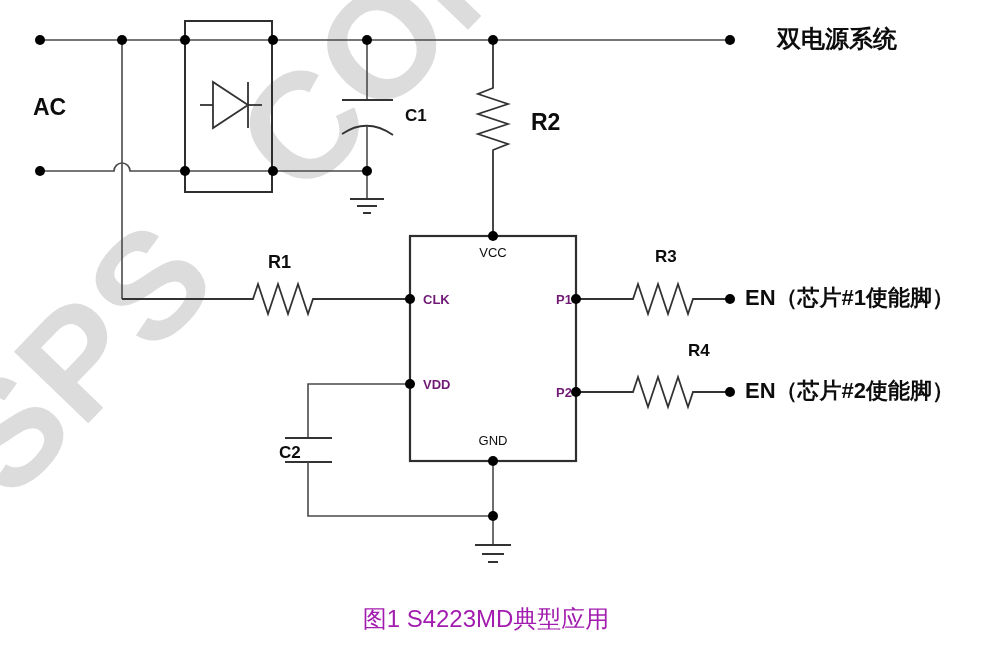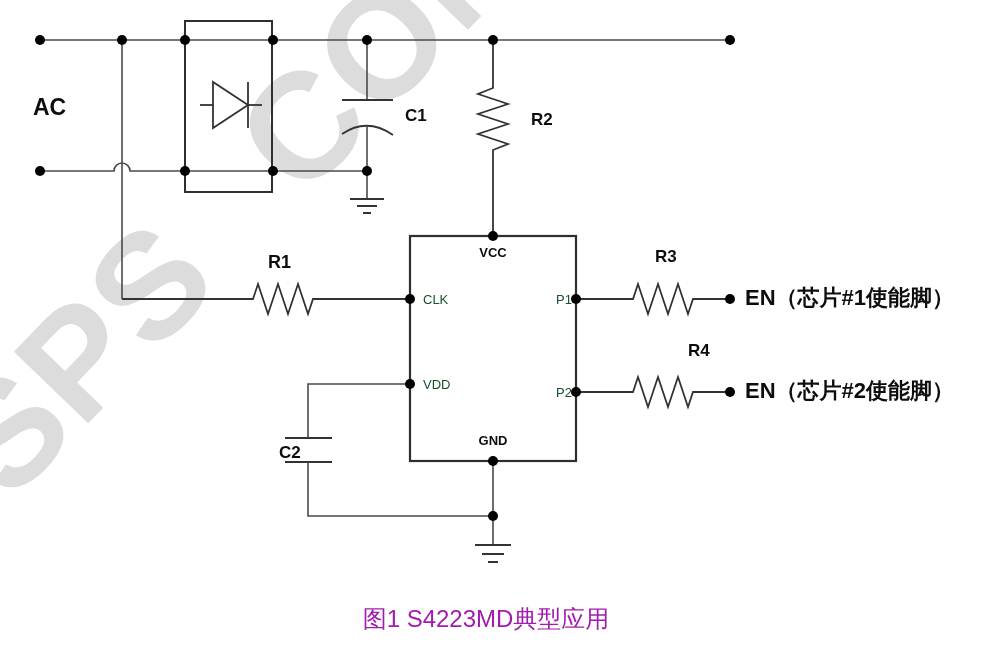--- a/index.html
+++ b/index.html
@@ -10,33 +10,33 @@
   .watermark{
     position:absolute;left:237px;top:195px;
     transform:translate(-50%,-50%) rotate(-46deg);
     font-size:150px;font-weight:bold;letter-spacing:2px;word-spacing:70px;
     color:#dcdcdc;white-space:nowrap;z-index:0;user-select:none;
   }
   svg.wires{position:absolute;left:0;top:0;z-index:1;}
   .lbl{position:absolute;z-index:2;color:#0d0d0d;font-weight:bold;white-space:nowrap;line-height:1;}
   .lbl-ac{left:33px;top:96px;font-size:23px;}
   .lbl-c1{left:405px;top:107px;font-size:17px;}
-  .lbl-r2{left:531px;top:111px;font-size:17px;}
+  .lbl-r2{left:531px;top:111px;font-size:23px;}
   .lbl-r1{left:268px;top:253px;font-size:18px;}
   .lbl-c2{left:255px;top:444px;font-size:17px;margin-left:24px;}
   .lbl-r3{left:655px;top:248px;font-size:17px;}
   .lbl-r4{left:688px;top:342px;font-size:17px;}
   .lbl-dual{left:777px;top:27px;font-size:24px;}
   .lbl-en1{left:745px;top:287px;font-size:22px;}
   .lbl-en2{left:745px;top:380px;font-size:22px;}
-  .ic-text{position:absolute;left:410px;width:166px;text-align:center;z-index:2;color:#0d0d0d;font-weight:bold;line-height:1;}
+  .ic-text{position:absolute;left:410px;width:166px;text-align:center;z-index:2;color:#0d0d0d;font-weight:normal;line-height:1;}
   .ic-name{top:328px;font-size:24px;letter-spacing:1px;}
   .pin-vcc{top:246px;font-size:13px;}
   .pin-gnd{top:434px;font-size:13px;}
-  .pin{position:absolute;z-index:2;color:#14532d;font-weight:normal;font-size:13px;line-height:1;white-space:nowrap;}
+  .pin{position:absolute;z-index:2;color:#701a75;font-weight:bold;font-size:13px;line-height:1;white-space:nowrap;}
   .pin-clk{left:423px;top:293px;}
   .pin-vdd{left:423px;top:378px;}
   .pin-p1{left:552px;top:293px;width:20px;text-align:right;}
   .pin-p2{left:552px;top:386px;width:20px;text-align:right;}
   .caption{
     position:absolute;left:486px;top:605px;transform:translateX(-50%);
     z-index:2;color:#a21caf;font-size:24px;font-weight:normal;white-space:nowrap;line-height:1.2;
   }
 </style>
 </head>
@@ -124,20 +124,21 @@
     </g>
   </svg>
 
   <div class="lbl lbl-ac">AC</div>
   <div class="lbl lbl-c1">C1</div>
   <div class="lbl lbl-r2">R2</div>
   <div class="lbl lbl-r1">R1</div>
   <div class="lbl lbl-c2">C2</div>
   <div class="lbl lbl-r3">R3</div>
   <div class="lbl lbl-r4">R4</div>
+  <div class="lbl lbl-dual">双电源系统</div>
   <div class="lbl lbl-en1">EN（芯片#1使能脚）</div>
   <div class="lbl lbl-en2">EN（芯片#2使能脚）</div>
 
   <div class="ic-text pin-vcc">VCC</div>
   <div class="ic-text pin-gnd">GND</div>
   <div class="pin pin-clk">CLK</div>
   <div class="pin pin-vdd">VDD</div>
   <div class="pin pin-p1">P1</div>
   <div class="pin pin-p2">P2</div>
 

